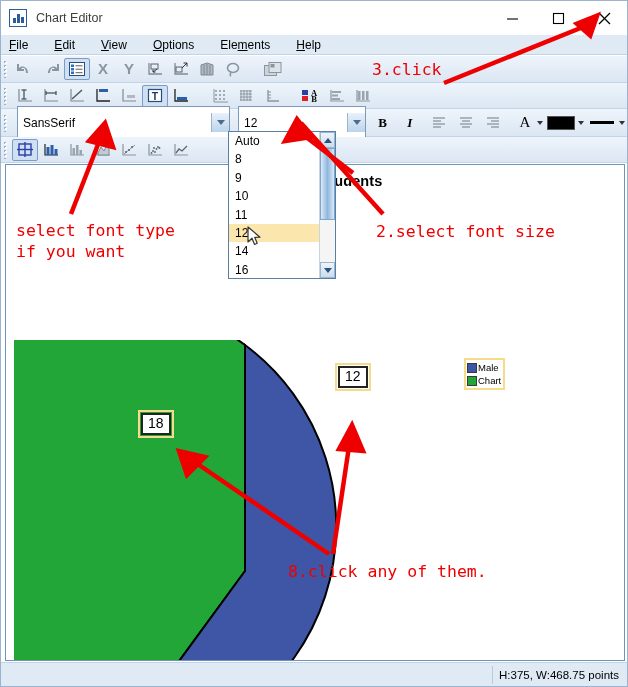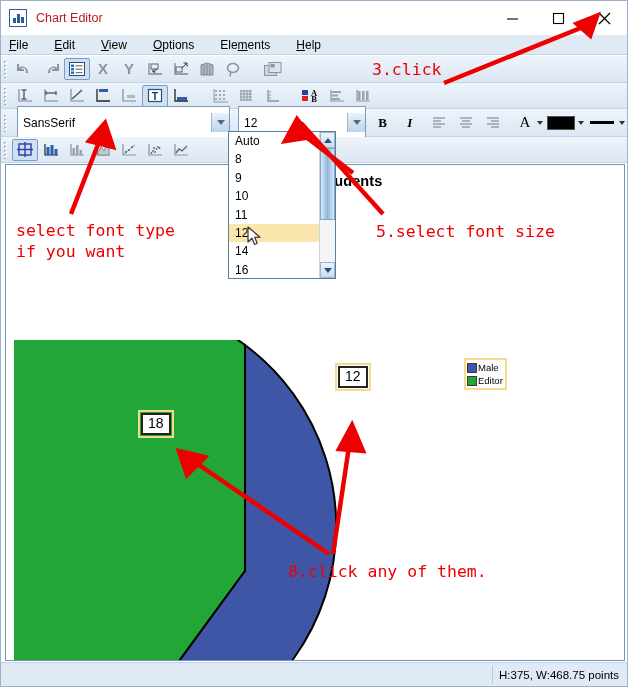--- a/index.html
+++ b/index.html
@@ -46,21 +46,21 @@
     position: absolute;
     bottom: 3px;
     background: #2c5c9e;
     display: block;
   }
   .title-icon i.b1 { left: 3px;  width: 3px; height: 5px; }
   .title-icon i.b2 { left: 7px;  width: 3px; height: 9px; }
   .title-icon i.b3 { left: 11px; width: 3px; height: 6px; }
   .title-text {
     font-size: 12.5px;
-    color: #b91c1c;
+    color: #404040;
     flex: 1;
   }
   .winbtns { display: flex; height: 34px; }
   .winbtn {
     width: 46px; height: 34px;
     display: flex;
     align-items: center;
     justify-content: center;
     color: #000;
     font-size: 13px;
@@ -793,21 +793,21 @@
       <div class="inner">12</div>
     </div>
 
     <div class="legend">
       <div class="legend-row">
         <span class="legend-swatch" style="background:#3f55a5"></span>
         <span class="legend-label">Male</span>
       </div>
       <div class="legend-row">
         <span class="legend-swatch" style="background:#22a638"></span>
-        <span class="legend-label">Editor</span>
+        <span class="legend-label">Chart</span>
       </div>
     </div>
   </div>
 
   <div class="dropdown">
     <ul class="dd-list">
       <li class="dd-item">Auto</li>
       <li class="dd-item">8</li>
       <li class="dd-item">9</li>
       <li class="dd-item">10</li>
@@ -851,16 +851,16 @@
       <line x1="332" y1="553" x2="350" y2="432"></line>
       <polygon points="351,424 338,448 362,450"></polygon>
 
       <line x1="352" y1="172" x2="305" y2="136"></line>
     </g>
   </svg>
 
   <div class="anno" id="anno-click3">3.click</div>
   <div class="anno" id="anno-fonttype">select font type
 if you want</div>
-  <div class="anno" id="anno-fontsize">5.select font size</div>
+  <div class="anno" id="anno-fontsize">2.select font size</div>
   <div class="anno" id="anno-clickany">8.click any of them.</div>
 
 </div>
 
 </body></html>

